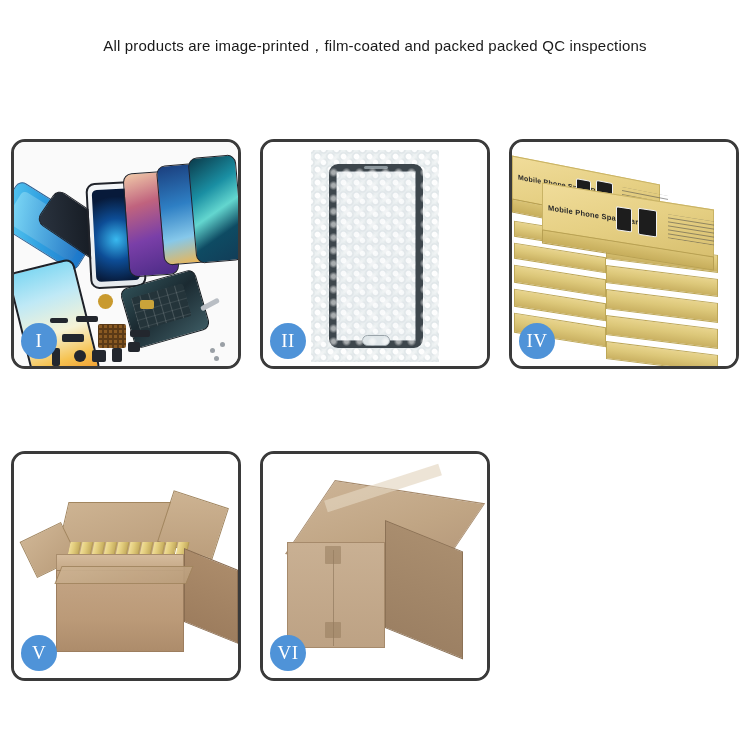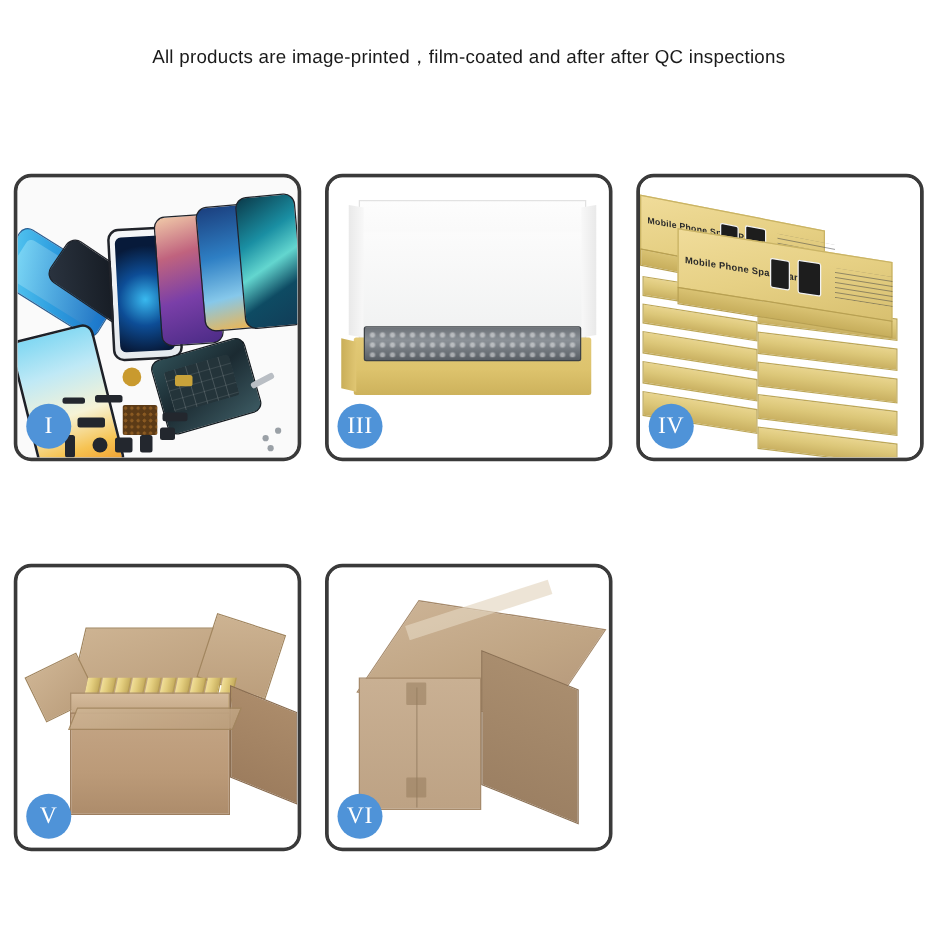--- a/index.html
+++ b/index.html
@@ -376,21 +376,21 @@
     background: rgba(150,124,92,.55);
     border-radius: 1px;
   }
 </style>
 </head>
 <body>
 
 <div id="page">
 
   <div id="header">
-    <div id="subtitle">All products are image-printed，film-coated and after after QC inspections</div>
+    <div id="subtitle">All products are image-printed，film-coated and packed packed QC inspections</div>
   </div>
 
   <div id="grid">
 
     <div class="panel">
       <div class="stage p1">
         <div class="ph p1-a"></div>
         <div class="ph p1-b"></div>
         <div class="ph p1-c"></div>
         <div class="ph p1-d"></div>
@@ -412,31 +412,32 @@
         <div class="chip" style="left:116px;top:188px;width:20px;height:7px;"></div>
         <div class="chip" style="left:114px;top:200px;width:12px;height:10px;"></div>
         <div class="chip" style="left:196px;top:206px;width:5px;height:5px;border-radius:50%;background:#9aa0a6;"></div>
         <div class="chip" style="left:206px;top:200px;width:5px;height:5px;border-radius:50%;background:#9aa0a6;"></div>
         <div class="chip" style="left:200px;top:214px;width:5px;height:5px;border-radius:50%;background:#9aa0a6;"></div>
         <div class="chip" style="left:186px;top:160px;width:20px;height:5px;background:#b9bec4;transform:rotate(-28deg);"></div>
       </div>
       <div class="badge">I</div>
     </div>
 
-
     <div class="panel">
-      <div class="stage p3">
-        <div class="box3-lid"></div>
-        <div class="foam"></div>
-        <div class="box3-tray">
-          <div class="box3-inner"></div>
+      <div class="stage p2">
+        <div class="wrap">
+          <div class="glass">
+            <div class="home-btn"></div>
+          </div>
+          <div class="bubble-overlay"></div>
         </div>
       </div>
-      <div class="badge">III</div>
+      <div class="badge">II</div>
     </div>
+
 
     <div class="panel">
       <div class="stage p4">
         <div class="stack">
 
           <div class="slab" style="left:2px;top:86px;width:92px;height:16px;transform:skewY(9deg);"></div>
           <div class="slab" style="left:2px;top:108px;width:92px;height:16px;transform:skewY(9deg);"></div>
           <div class="slab" style="left:2px;top:130px;width:92px;height:18px;transform:skewY(9deg);"></div>
           <div class="slab" style="left:2px;top:154px;width:92px;height:18px;transform:skewY(9deg);"></div>
           <div class="slab" style="left:2px;top:178px;width:92px;height:20px;transform:skewY(9deg);"></div>

